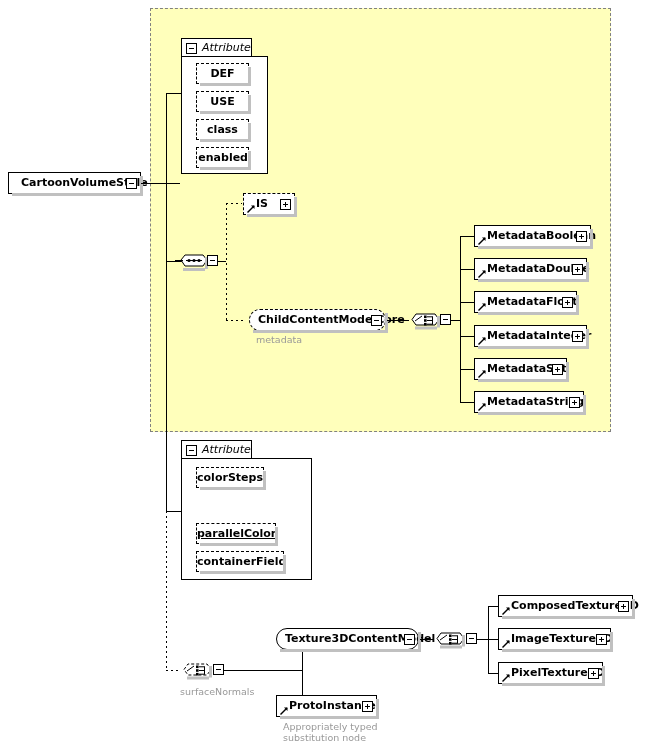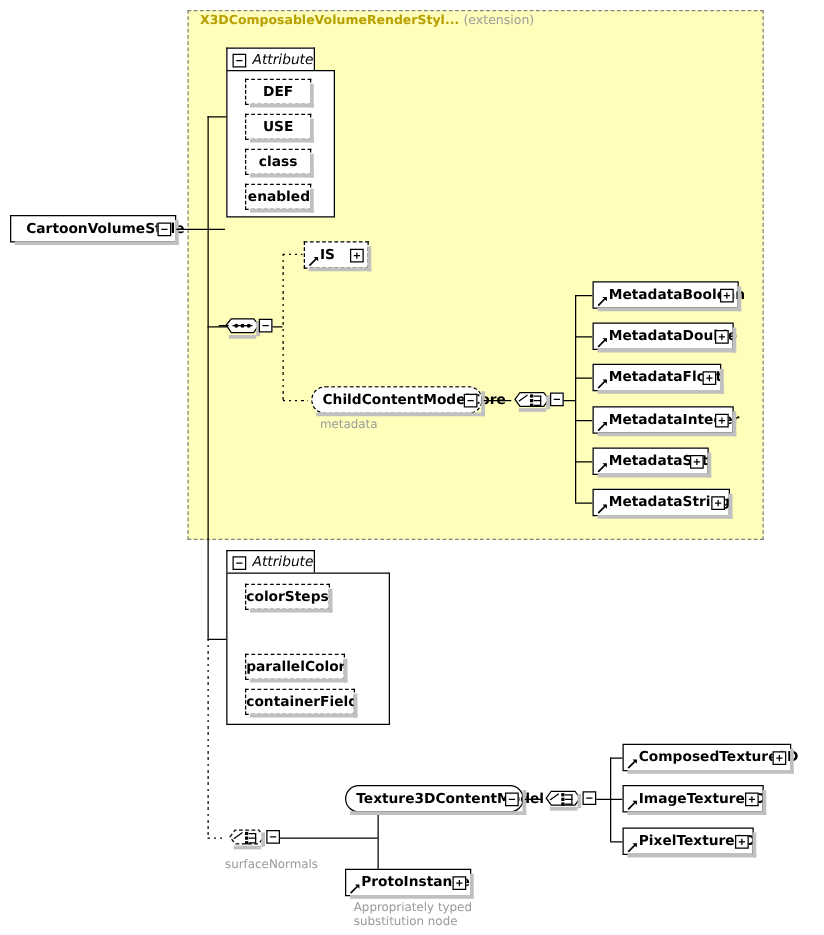--- a/index.html
+++ b/index.html
@@ -165,24 +165,20 @@
     white-space:nowrap;
     line-height:11px;
   }
 </style>
 </head>
 <body>
 
 <div id="canvas">
 
   <div class="ext-region" style="left:150px;top:8px;width:461px;height:424px;"></div>
-  <div class="ext-label" style="left:160px;top:11px;">
-    <span>X3DComposableVolumeRenderStyl...</span>
-    <span class="sub">(extension)</span>
-  </div>
 
   <div class="node shadowed" style="left:8px;top:172px;width:133px;">
     <span class="lbl">CartoonVolumeStyle</span>
     <span class="toggle" style="right:3px;top:5px;">
         <span class="h"></span>
       </span>
   </div>
 
   <div class="ln h" style="left:141px;top:183px;width:39px;"></div>
 
@@ -361,21 +357,21 @@
 
   <div class="attr-tab" style="left:181px;top:440px;width:71px;">
     <span class="minus"></span>
     <span>Attribute</span>
   </div>
   <div class="attr-group" style="left:181px;top:458px;width:131px;height:122px;"></div>
 
   <div class="attrbox" style="left:196px;top:467px;width:68px;">
     <span>colorSteps</span>
   </div>
-  <div class="attrbox" style="left:196px;top:523px;width:80px;">
+  <div class="attrbox" style="left:196px;top:523px;width:80px;text-decoration:underline;">
     <span>parallelColor</span>
   </div>
   <div class="attrbox" style="left:196px;top:551px;width:88px;">
     <span>containerField</span>
   </div>
 
   <div class="compositor" style="left:179px;top:658px;width:40px;height:24px;">
     <svg width="40" height="24" viewBox="0 0 40 24">
       <polygon points="5,11.5 9,6 28,6 32,11.5 28,17 9,17" fill="#ffffff" stroke="#000000" stroke-width="1" stroke-dasharray="3,2"></polygon>
       <line x1="8" y1="13" x2="15" y2="8" stroke="#000" stroke-width="1"></line>

